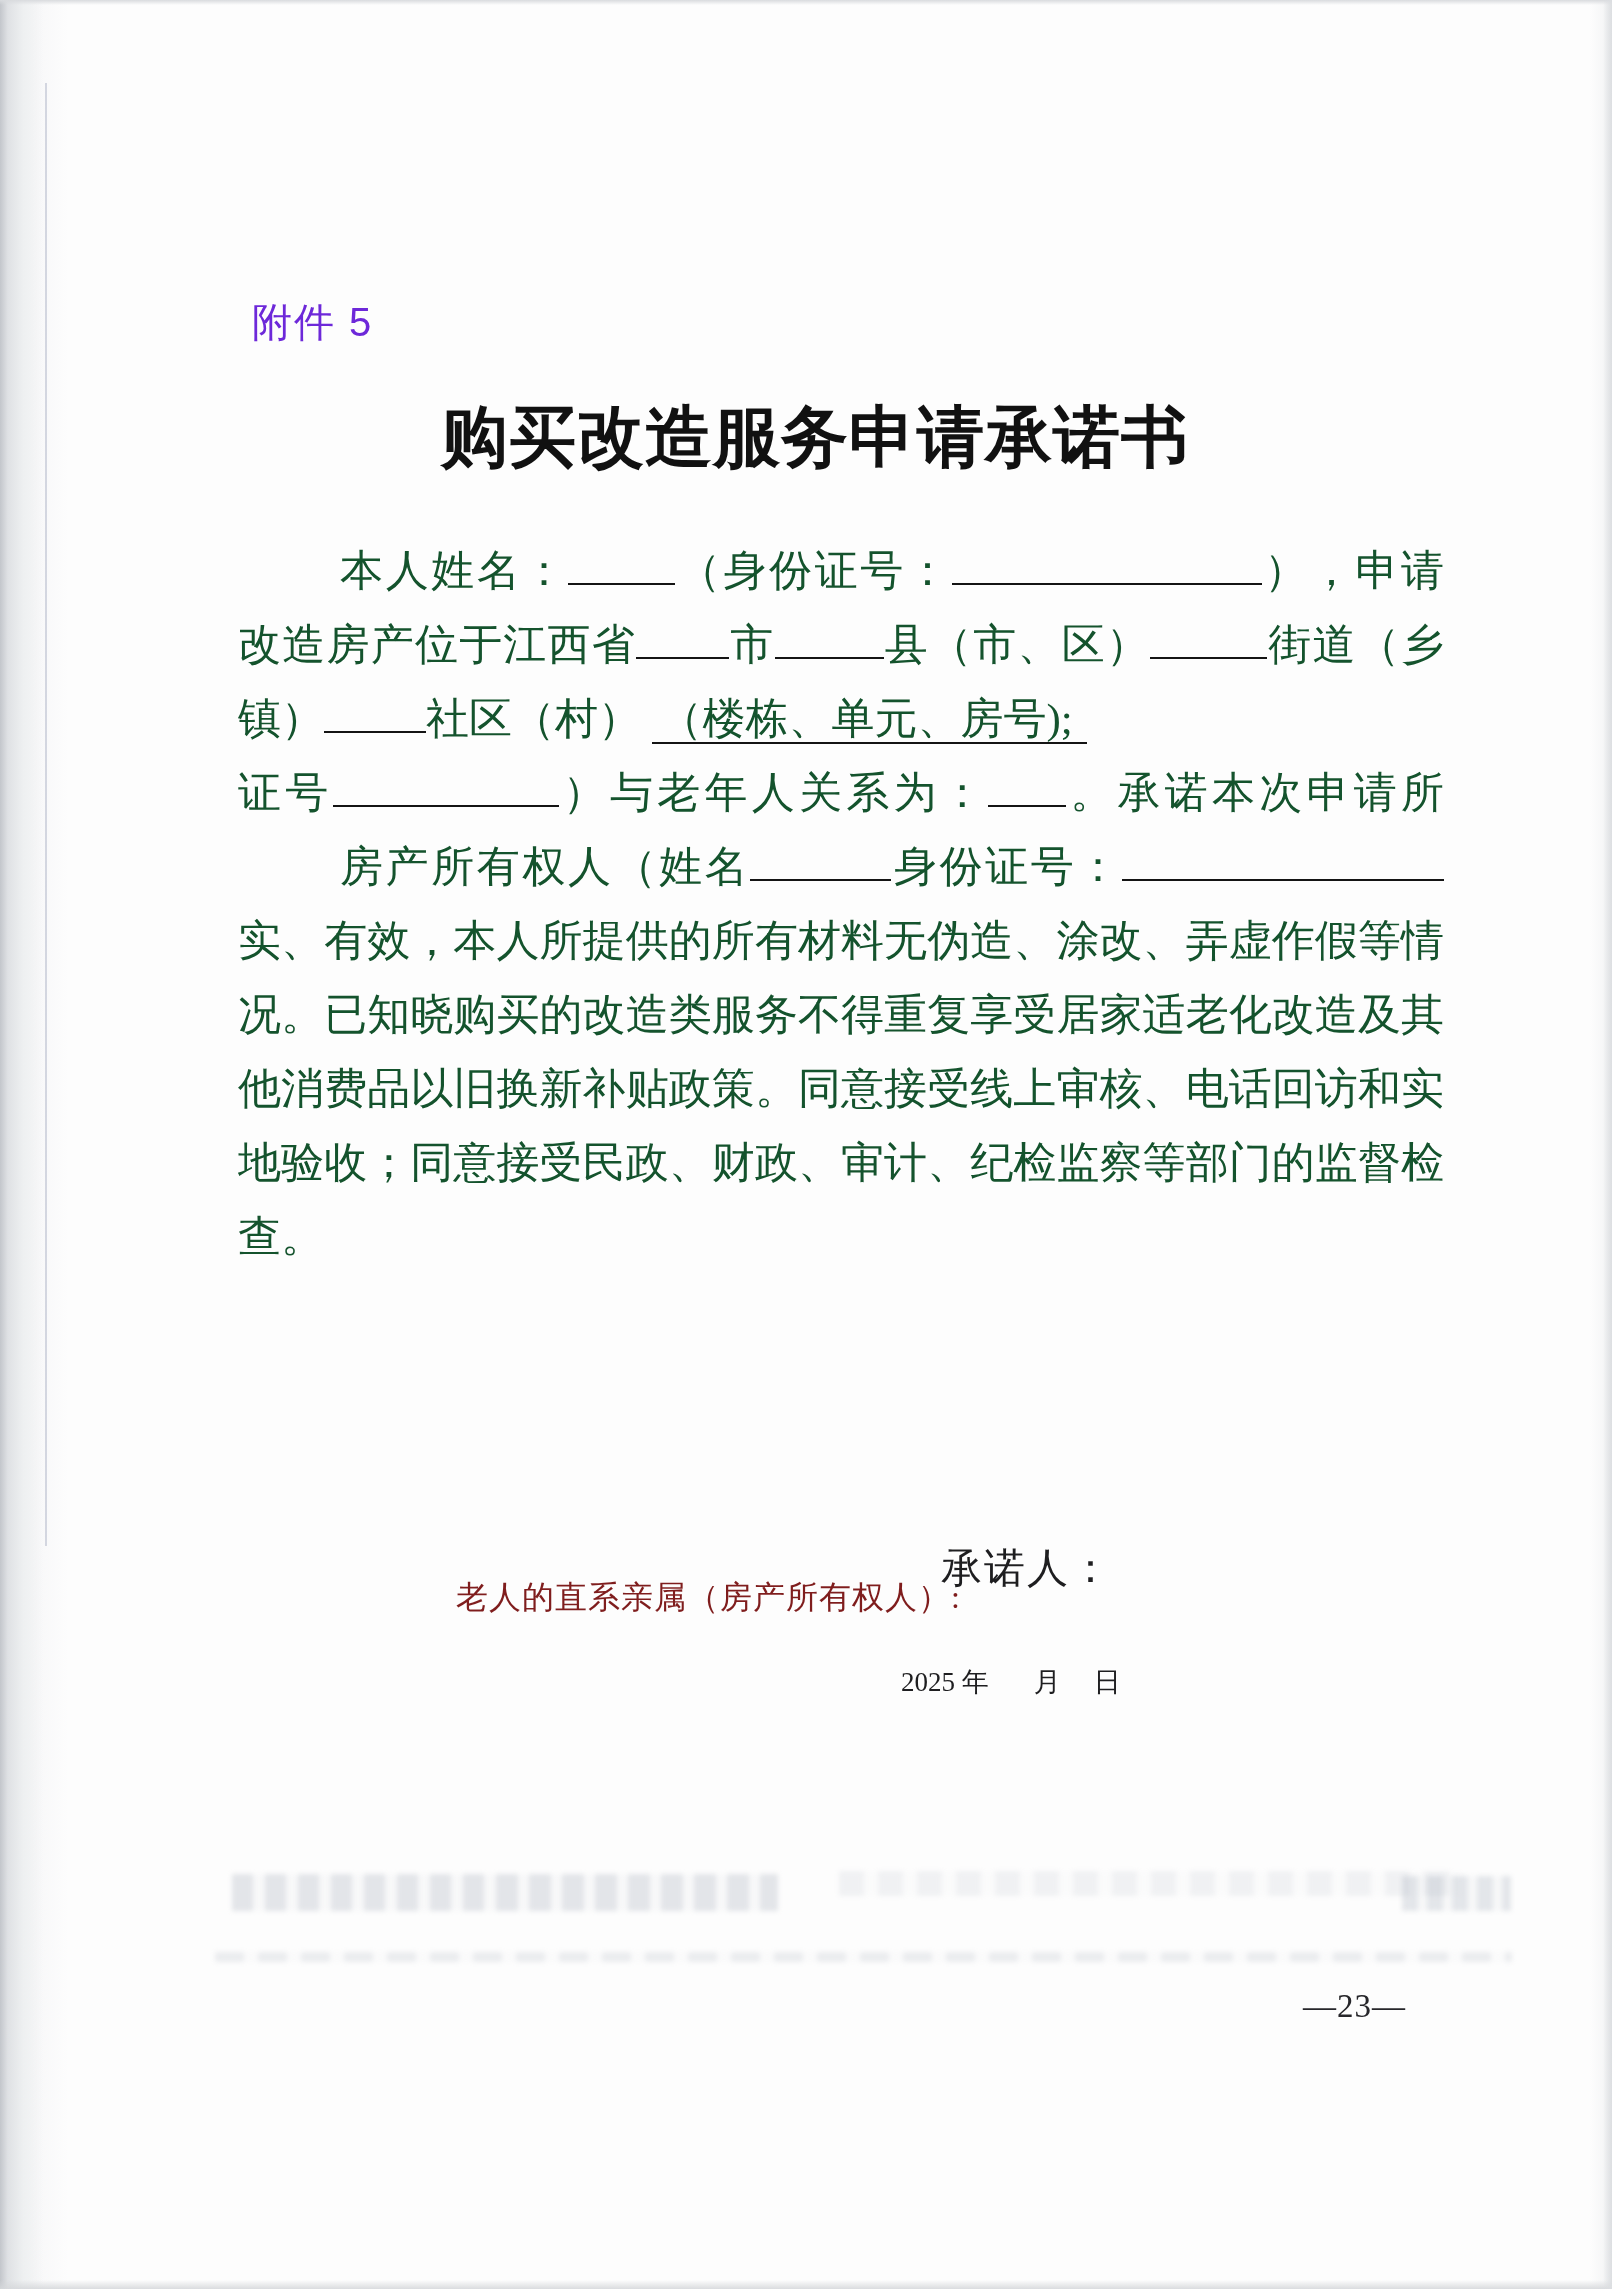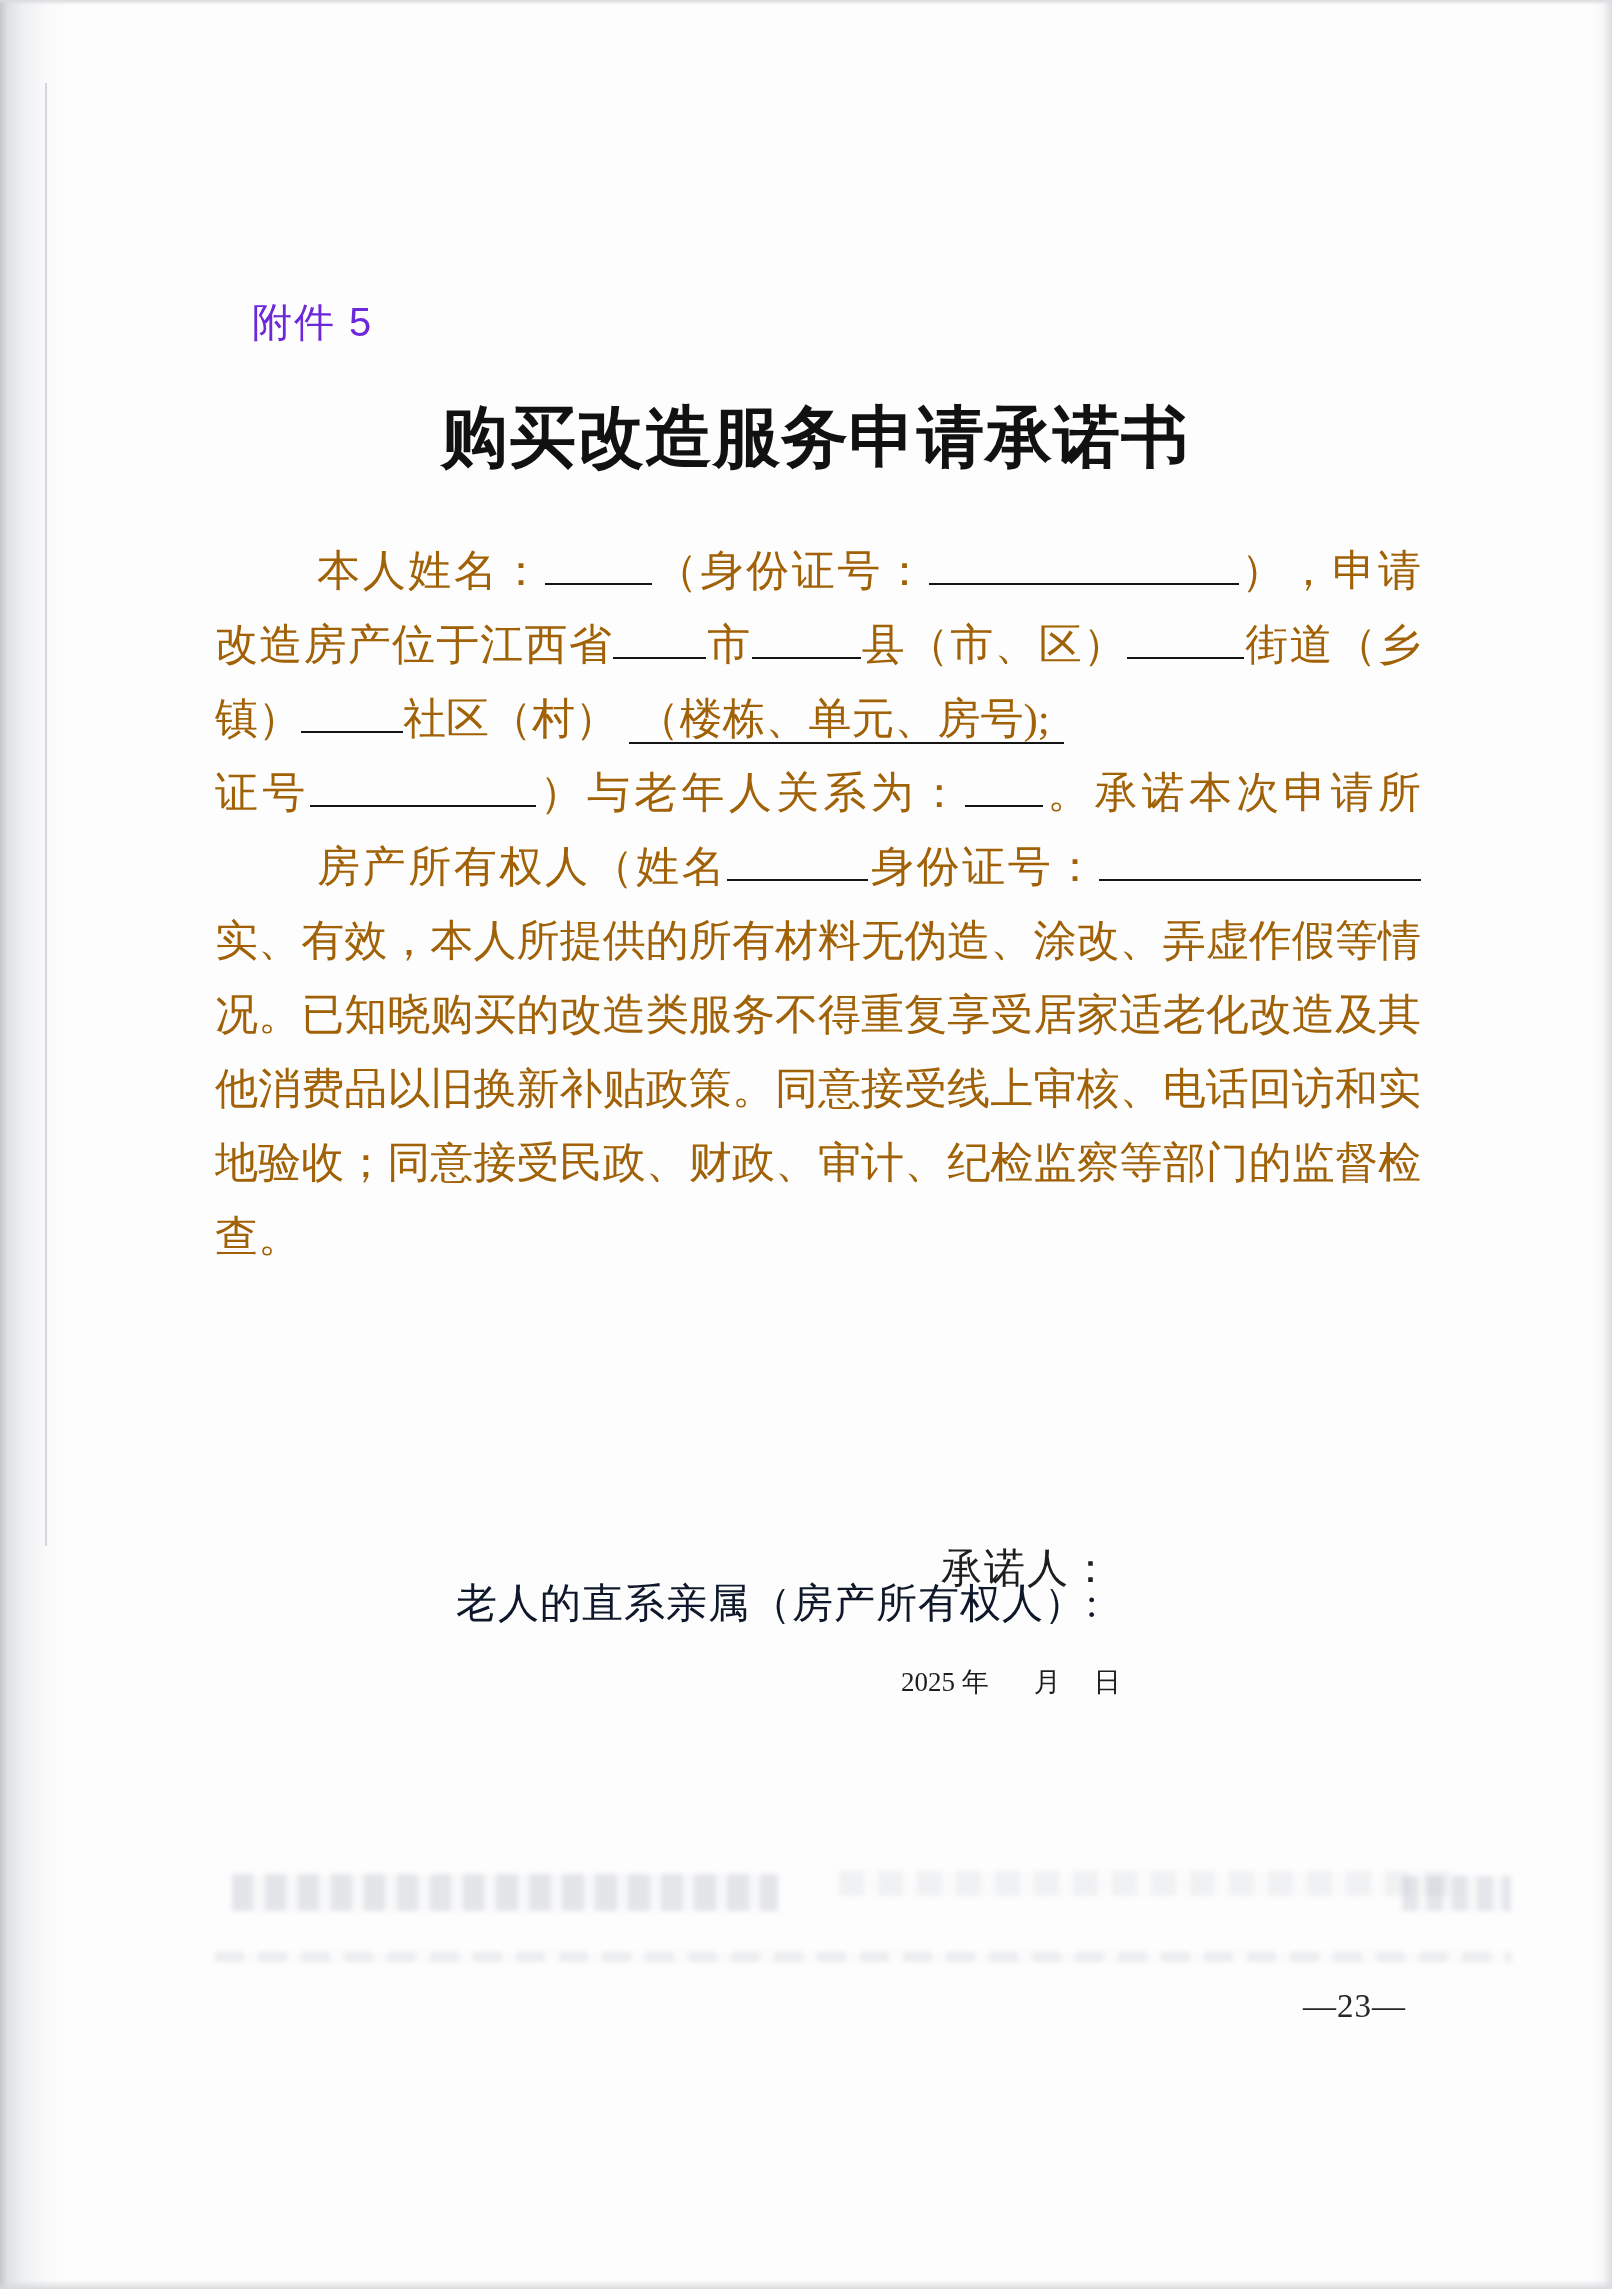--- a/index.html
+++ b/index.html
@@ -26,36 +26,36 @@
     position:absolute;left:252px;top:295px;
     font-family:"Liberation Sans","DejaVu Sans",sans-serif;
     font-size:40px;color:#6d28d9;letter-spacing:2px;font-weight:500;z-index:2;
   }
   .doc-title{
     position:absolute;left:441px;top:380px;
     font-size:67px;font-weight:700;color:#111;letter-spacing:1px;z-index:2;margin-top:12px;
   }
 
   .body-text{
-    position:absolute;left:215px;top:534px;width:1206px;z-index:2;
-    font-size:43px;color:#a16207;
+    position:absolute;left:238px;top:534px;width:1206px;z-index:2;
+    font-size:43px;color:#14532d;
   }
   .bline{height:74px;line-height:74px;overflow:hidden;white-space:nowrap;}
   .jline{text-align:justify;text-justify:inter-character;white-space:normal;}
   .jline::after{content:"";display:inline-block;width:100%;height:0;}
   .indent{text-indent:102px;}
 
   .blank{display:inline-block;border-bottom:2.9px solid #141414;height:29px;vertical-align:baseline;}
   .w110{width:107px;} .w320{width:310px;} .w95{width:93px;} .w112{width:109px;}
   .w120{width:117px;} .w105{width:102px;} .w145{width:141px;} .w330{width:322px;}
   .w230{width:226px;} .w80{width:78px;}
   .ul-text{border-bottom:2.9px solid #141414;padding:0 13.7px 0 7.8px;}
 
   .sig-promiser{position:absolute;left:941px;top:1505px;font-size:41px;color:#1e1e20;letter-spacing:2px;z-index:2;margin-top:36px;}
-  .sig-relative{position:absolute;left:456px;top:1576px;font-size:41px;color:#0f172a;letter-spacing:1px;z-index:2;}
+  .sig-relative{position:absolute;left:456px;top:1576px;font-size:32px;color:#7f1d1d;letter-spacing:1px;z-index:2;}
   .sig-date{position:absolute;left:901px;top:1664px;font-size:27px;color:#1e1e20;z-index:2;}
   .sig-date .gap1{display:inline-block;width:45px;}
   .sig-date .gap2{display:inline-block;width:33px;}
 
   .page-number{position:absolute;left:1287px;top:1988px;font-size:33px;color:#26262a;letter-spacing:1px;z-index:2;margin-left:16px;}
 
   
   .artifact{position:absolute;z-index:1;filter:blur(2.4px);opacity:.5;}
   .art-a{left:232px;top:1874px;width:546px;height:37px;
     background:repeating-linear-gradient(90deg,rgba(158,166,180,.55) 0 21.5px,rgba(158,166,180,.10) 21.5px 33px);}

